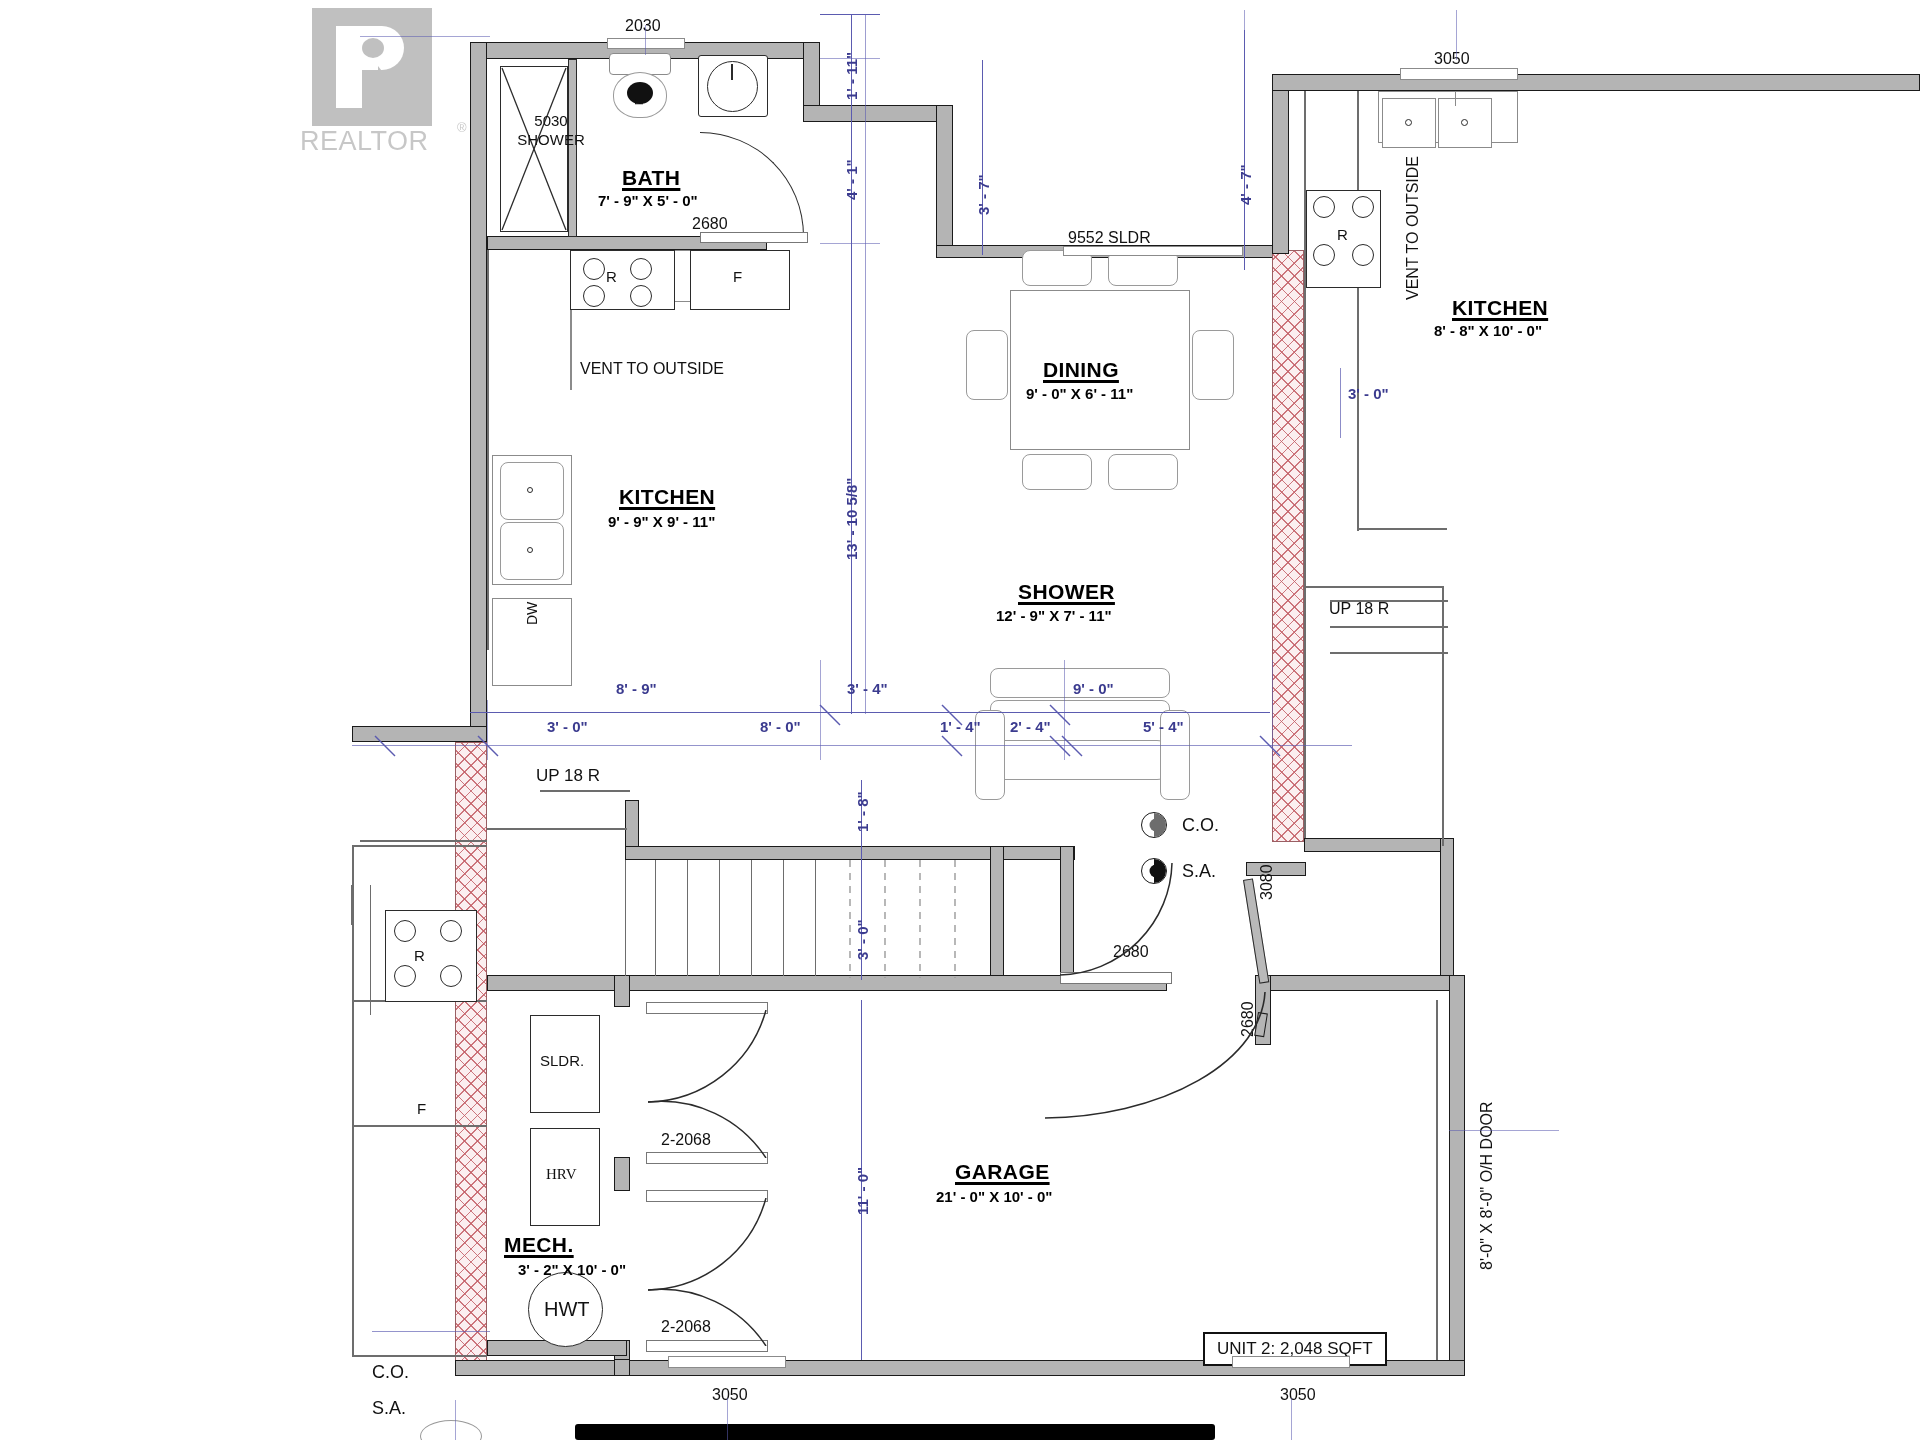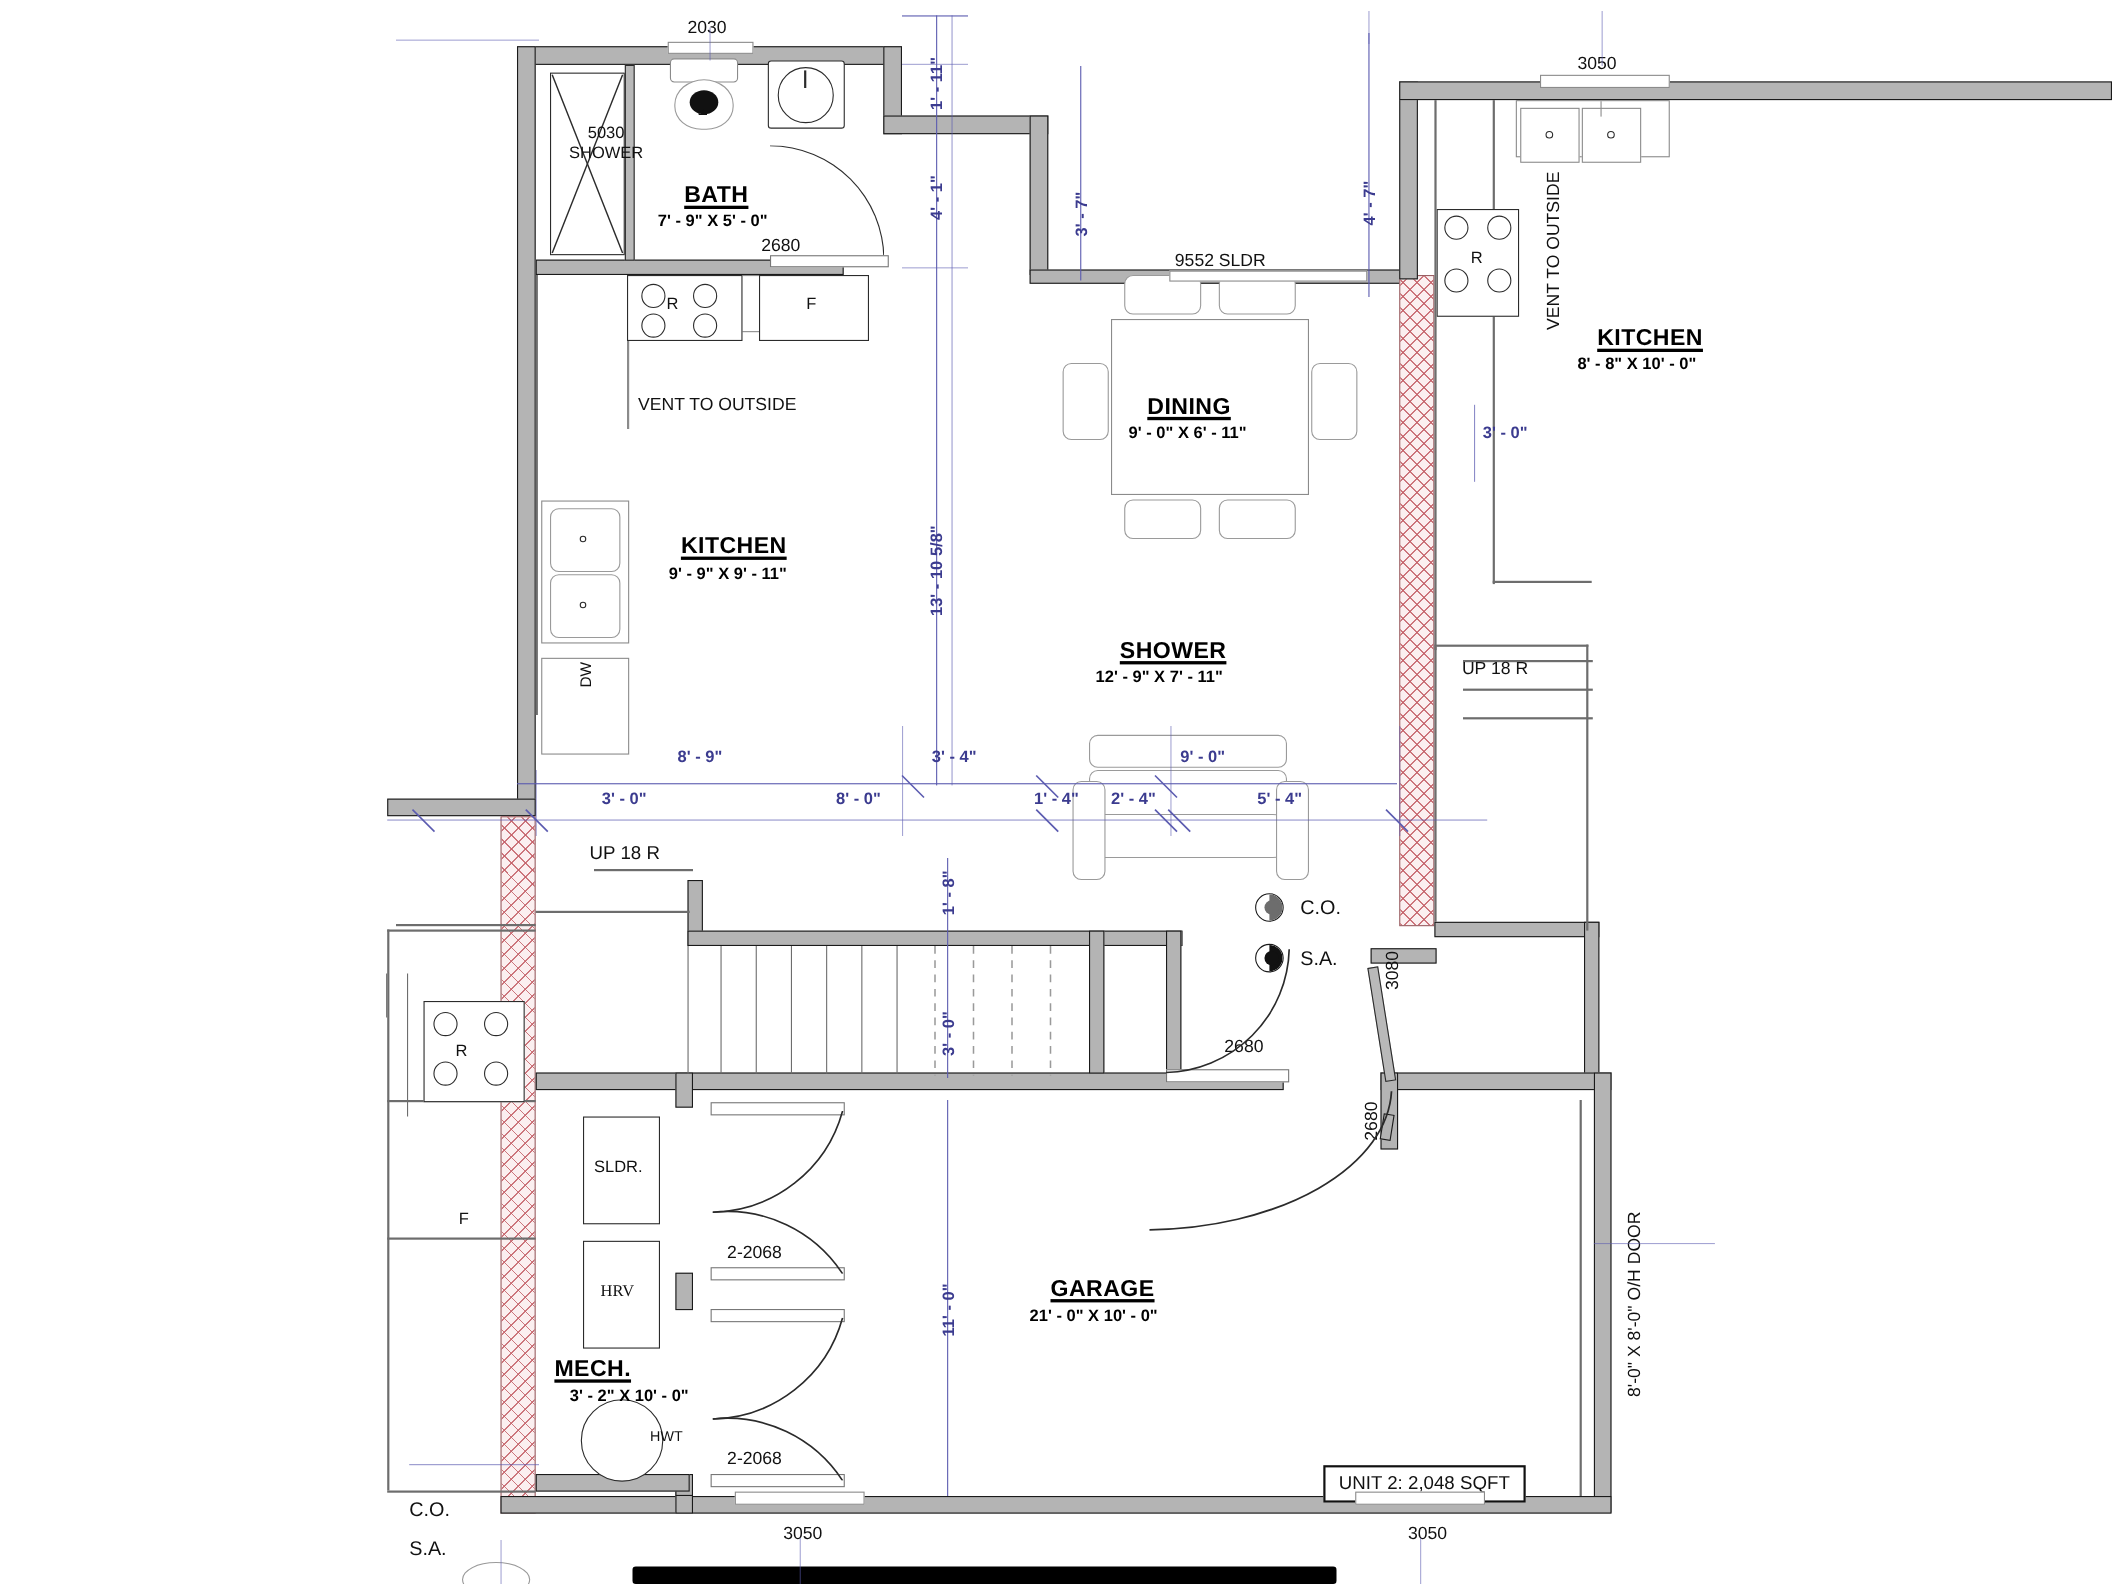--- a/index.html
+++ b/index.html
@@ -54,20 +54,29 @@
 
   .swingdoor{position:absolute;border:1.4px solid #2b2b2b;border-radius:50%;box-sizing:border-box;background:transparent;}
   .unitbadge{position:absolute;border:2px solid #111;background:#fff;padding:5px 12px;font-size:17px;font-weight:normal;color:#111;white-space:nowrap;}
   .blackbar{position:absolute;background:#000;border-radius:3px;}
 </style>
 </head>
 <body>
 
 <div id="stage">
 
+  <div id="wm">
+    <div class="sq"></div>
+    <div class="ri"></div>
+    <div class="rb"></div>
+    <div class="rcut"></div>
+    <div class="rl"></div>
+    <div class="wtxt">REALTOR</div>
+    <div class="reg">®</div>
+  </div>
 
   <div class="wall" style="left:470px;top:42px;width:350px;height:17px;"></div>
   <div class="wall" style="left:803px;top:42px;width:17px;height:80px;"></div>
   <div class="wall" style="left:803px;top:105px;width:150px;height:17px;"></div>
   <div class="wall" style="left:936px;top:105px;width:17px;height:145px;"></div>
   <div class="wall" style="left:936px;top:245px;width:340px;height:13px;"></div>
 
   <div class="wall" style="left:470px;top:42px;width:17px;height:700px;"></div>
   <div class="wall" style="left:352px;top:726px;width:135px;height:16px;"></div>
 
@@ -265,21 +274,21 @@
   <div class="tag" style="left:1182px;top:861px;font-size:18px;">S.A.</div>
 
   <div class="tag" style="left:372px;top:1362px;font-size:18px;">C.O.</div>
   <div class="tag" style="left:372px;top:1398px;font-size:18px;">S.A.</div>
 
   <div class="box" style="left:530px;top:1015px;width:70px;height:98px;"></div>
   <div class="tag" style="left:540px;top:1052px;font-size:15px;">SLDR.</div>
   <div class="box" style="left:530px;top:1128px;width:70px;height:98px;"></div>
   <div class="tag" style="left:546px;top:1166px;font-size:15px;font-family:Liberation Serif, serif;">HRV</div>
   <div class="oval" style="left:528px;top:1272px;width:75px;height:75px;"></div>
-  <div class="tag" style="left:544px;top:1298px;font-size:13px;margin-left:47px;">HWT</div>
+  <div class="tag" style="left:544px;top:1298px;font-size:20px;">HWT</div>
 
   <div class="rname" style="left:504px;top:1233px;">MECH.</div>
   <div class="rdim" style="left:518px;top:1261px;">3' - 2" X 10' - 0"</div>
 
   <div class="lnl" style="left:646px;top:1002px;width:120px;height:10px;border:1px solid #777;background:#fff;"></div>
   <div class="lnl" style="left:646px;top:1152px;width:120px;height:10px;border:1px solid #777;background:#fff;"></div>
   <svg style="position:absolute;left:646px;top:1010px;width:130px;height:148px;">
     <path d="M 120 0 A 125 125 0 0 1 2 92" fill="none" stroke="#2b2b2b" stroke-width="1.5"></path>
     <path d="M 120 148 A 125 125 0 0 0 2 92" fill="none" stroke="#2b2b2b" stroke-width="1.5"></path>
   </svg>

